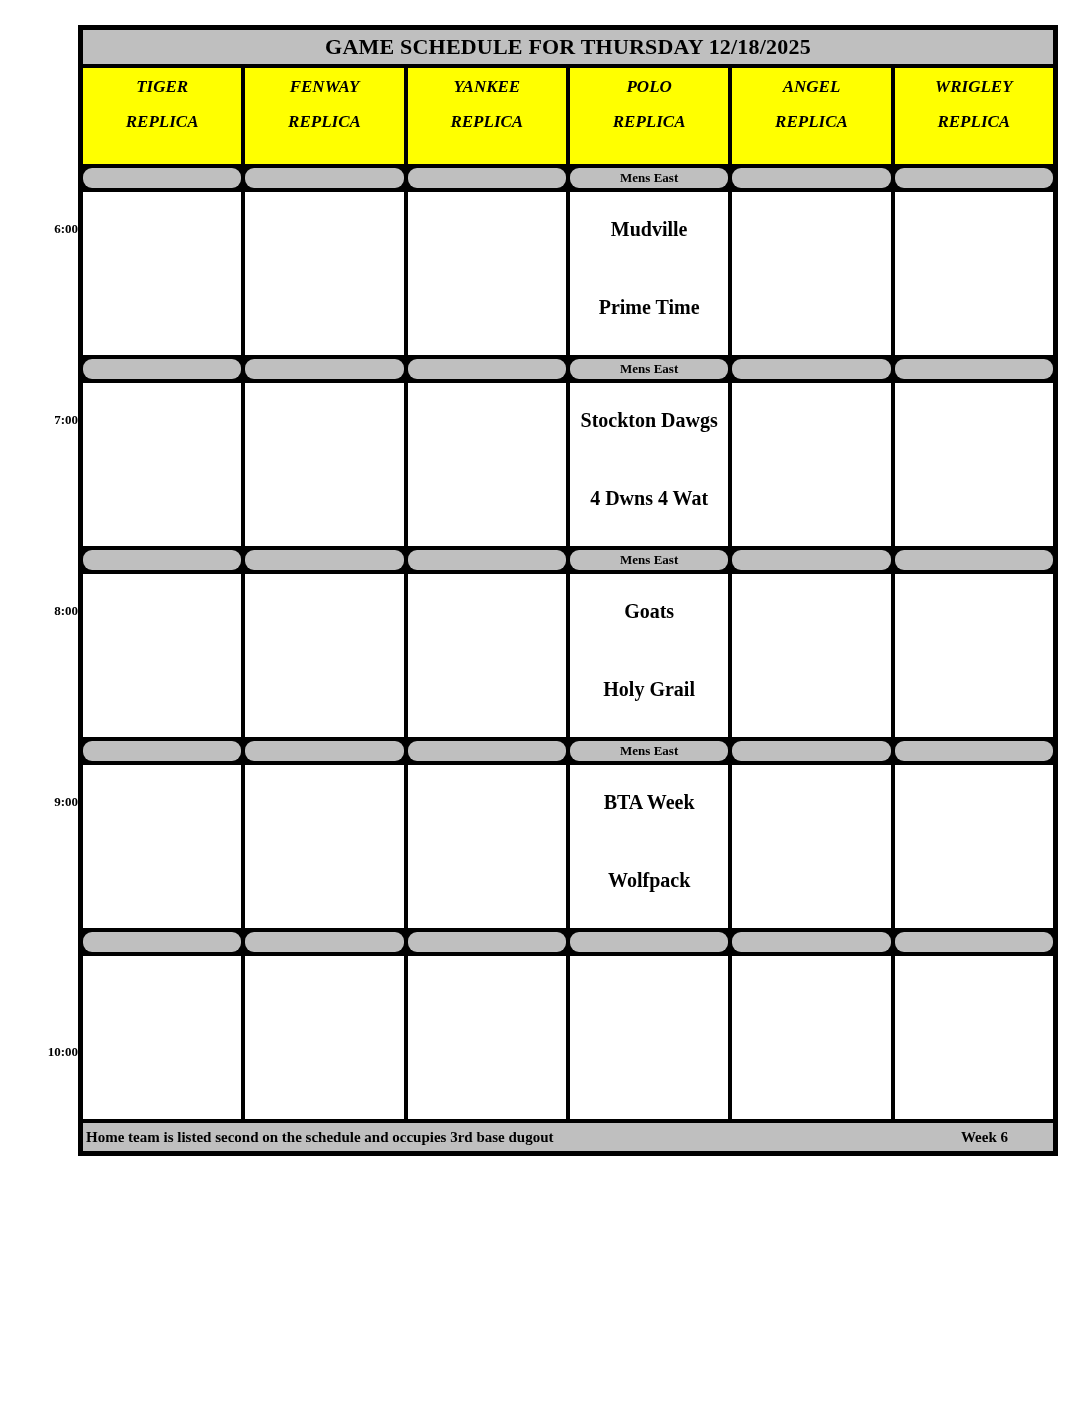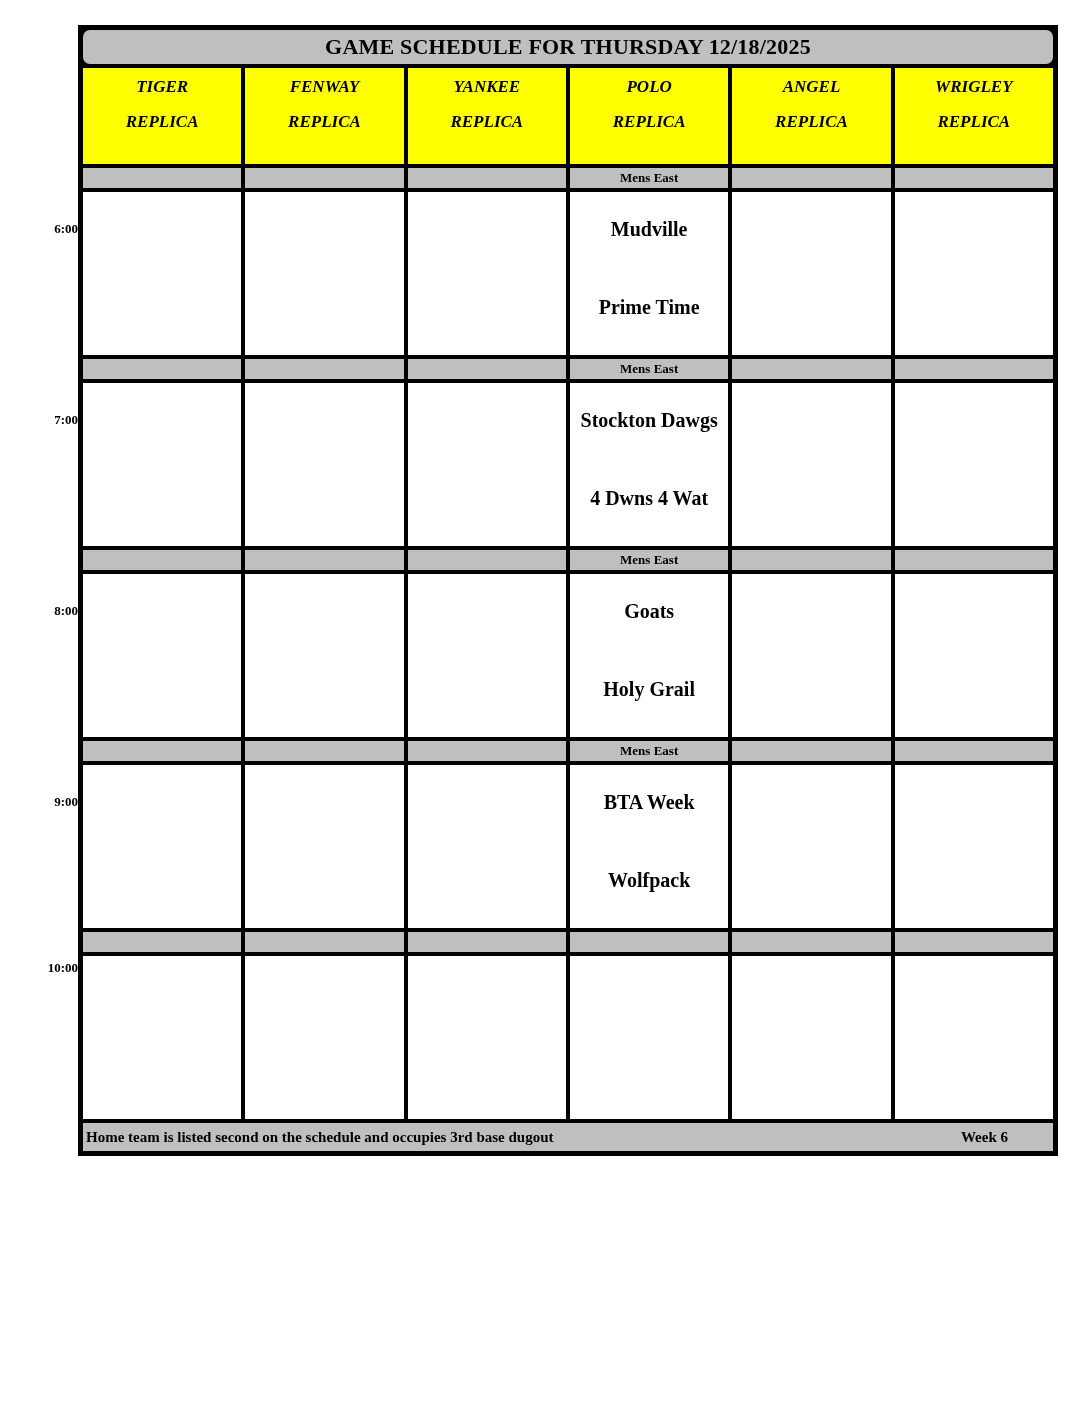--- a/index.html
+++ b/index.html
@@ -19,33 +19,34 @@
     grid-template-columns:repeat(6, 1fr);
     grid-template-rows:34px 96px repeat(5, 20px 163px) 28px;
     gap:4px;
     background:#000000;
     border:5px solid #000000;
   }
   .title-bar {
     grid-column:1 / -1;
     background:#bfbfbf;
     display:flex; align-items:center; justify-content:center;
-    font-size:22px; letter-spacing:0.2px;border-radius:7px;
+    font-size:22px; letter-spacing:0.2px;
   }
   .hdr {
     background:#ffff00;
     display:flex; flex-direction:column; align-items:center;
     justify-content:space-between;
     padding:9px 2px 32px 2px;
     font-size:17px; text-align:center;font-style:italic;
   }
   .band {
     background:#bfbfbf;
     display:flex; align-items:center; justify-content:center;
     font-size:13px;
+    border-radius:9px;
   }
   .game {
     background:#ffffff;
     display:flex; flex-direction:column; align-items:center;
     justify-content:space-between;
     padding:26px 4px 36px 4px;
     font-size:20px; text-align:center;
   }
   .footer-bar {
     grid-column:1 / -1;
@@ -62,21 +63,21 @@
 </style>
 </head>
 <body>
 
 <div class="page">
 
   <div class="time-label" style="top:221px">6:00</div>
   <div class="time-label" style="top:412px">7:00</div>
   <div class="time-label" style="top:603px">8:00</div>
   <div class="time-label" style="top:794px">9:00</div>
-  <div class="time-label" style="top:960px">10:00</div>
+  <div class="time-label" style="top:1044px">10:00</div>
 
   <div class="schedule">
 
     <div class="title-bar">GAME SCHEDULE FOR THURSDAY 12/18/2025</div>
 
     <div class="hdr">
       <span>TIGER</span>
       <span>REPLICA</span>
     </div>
     <div class="hdr">

